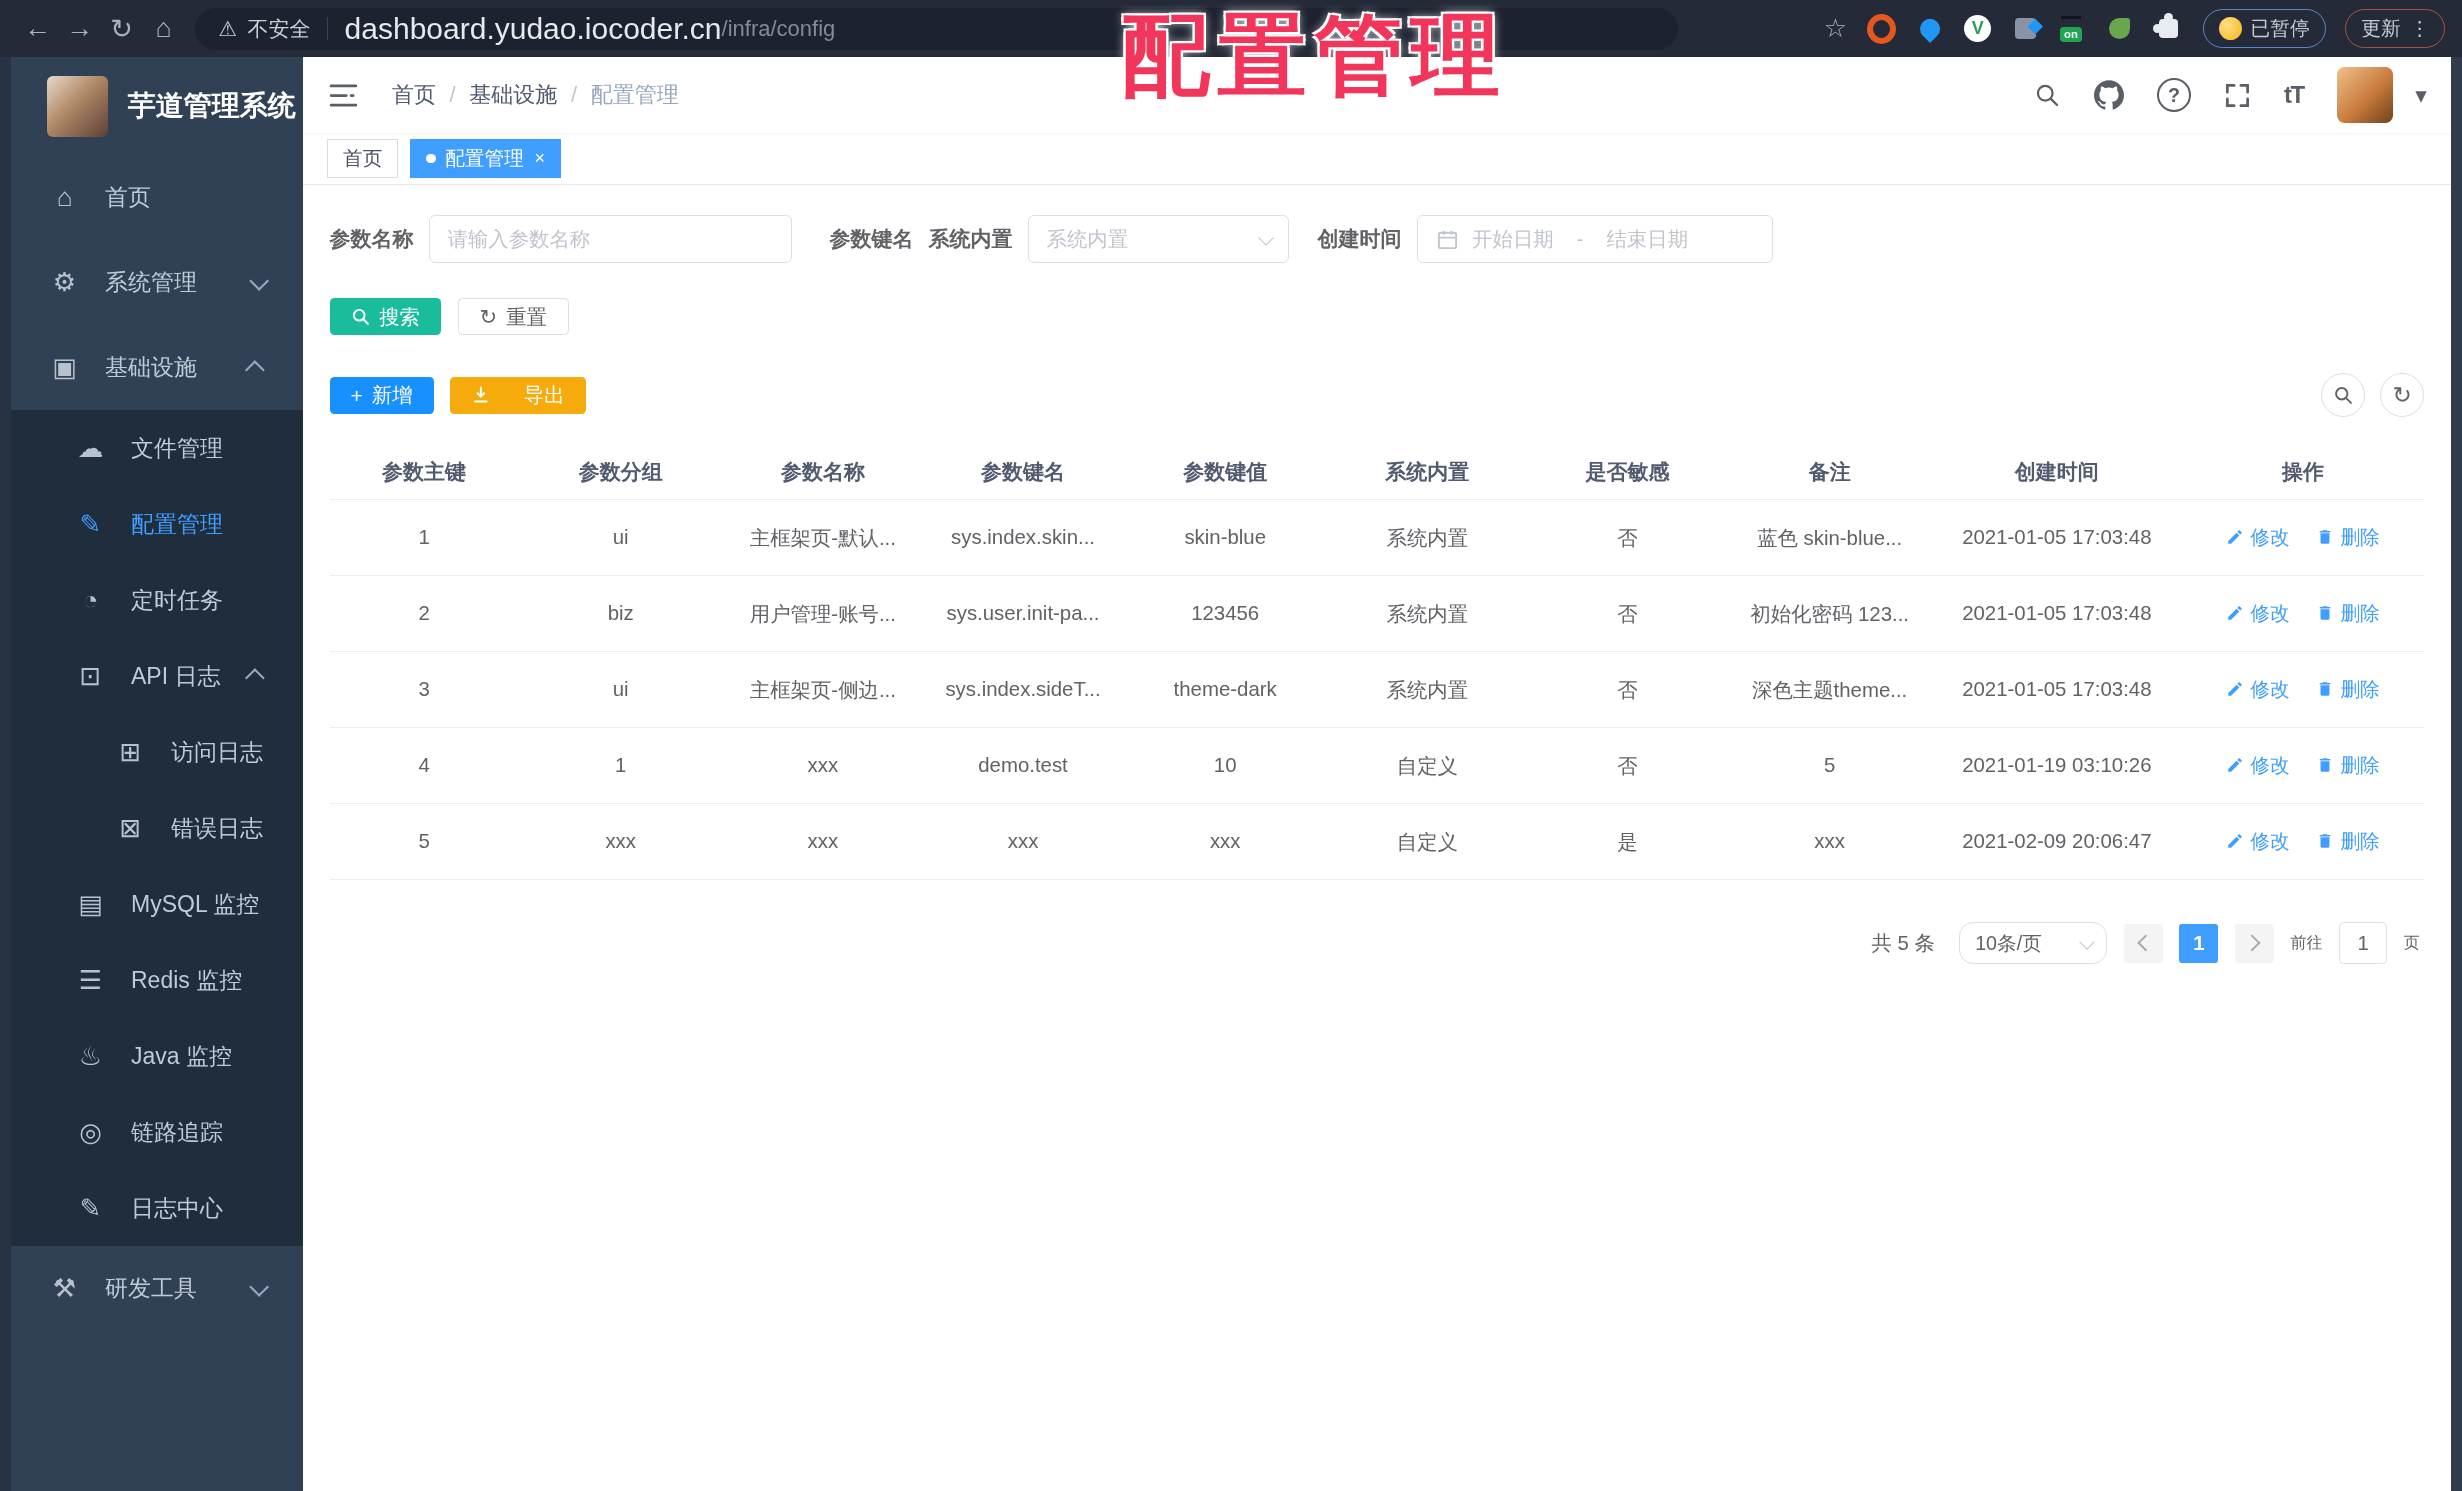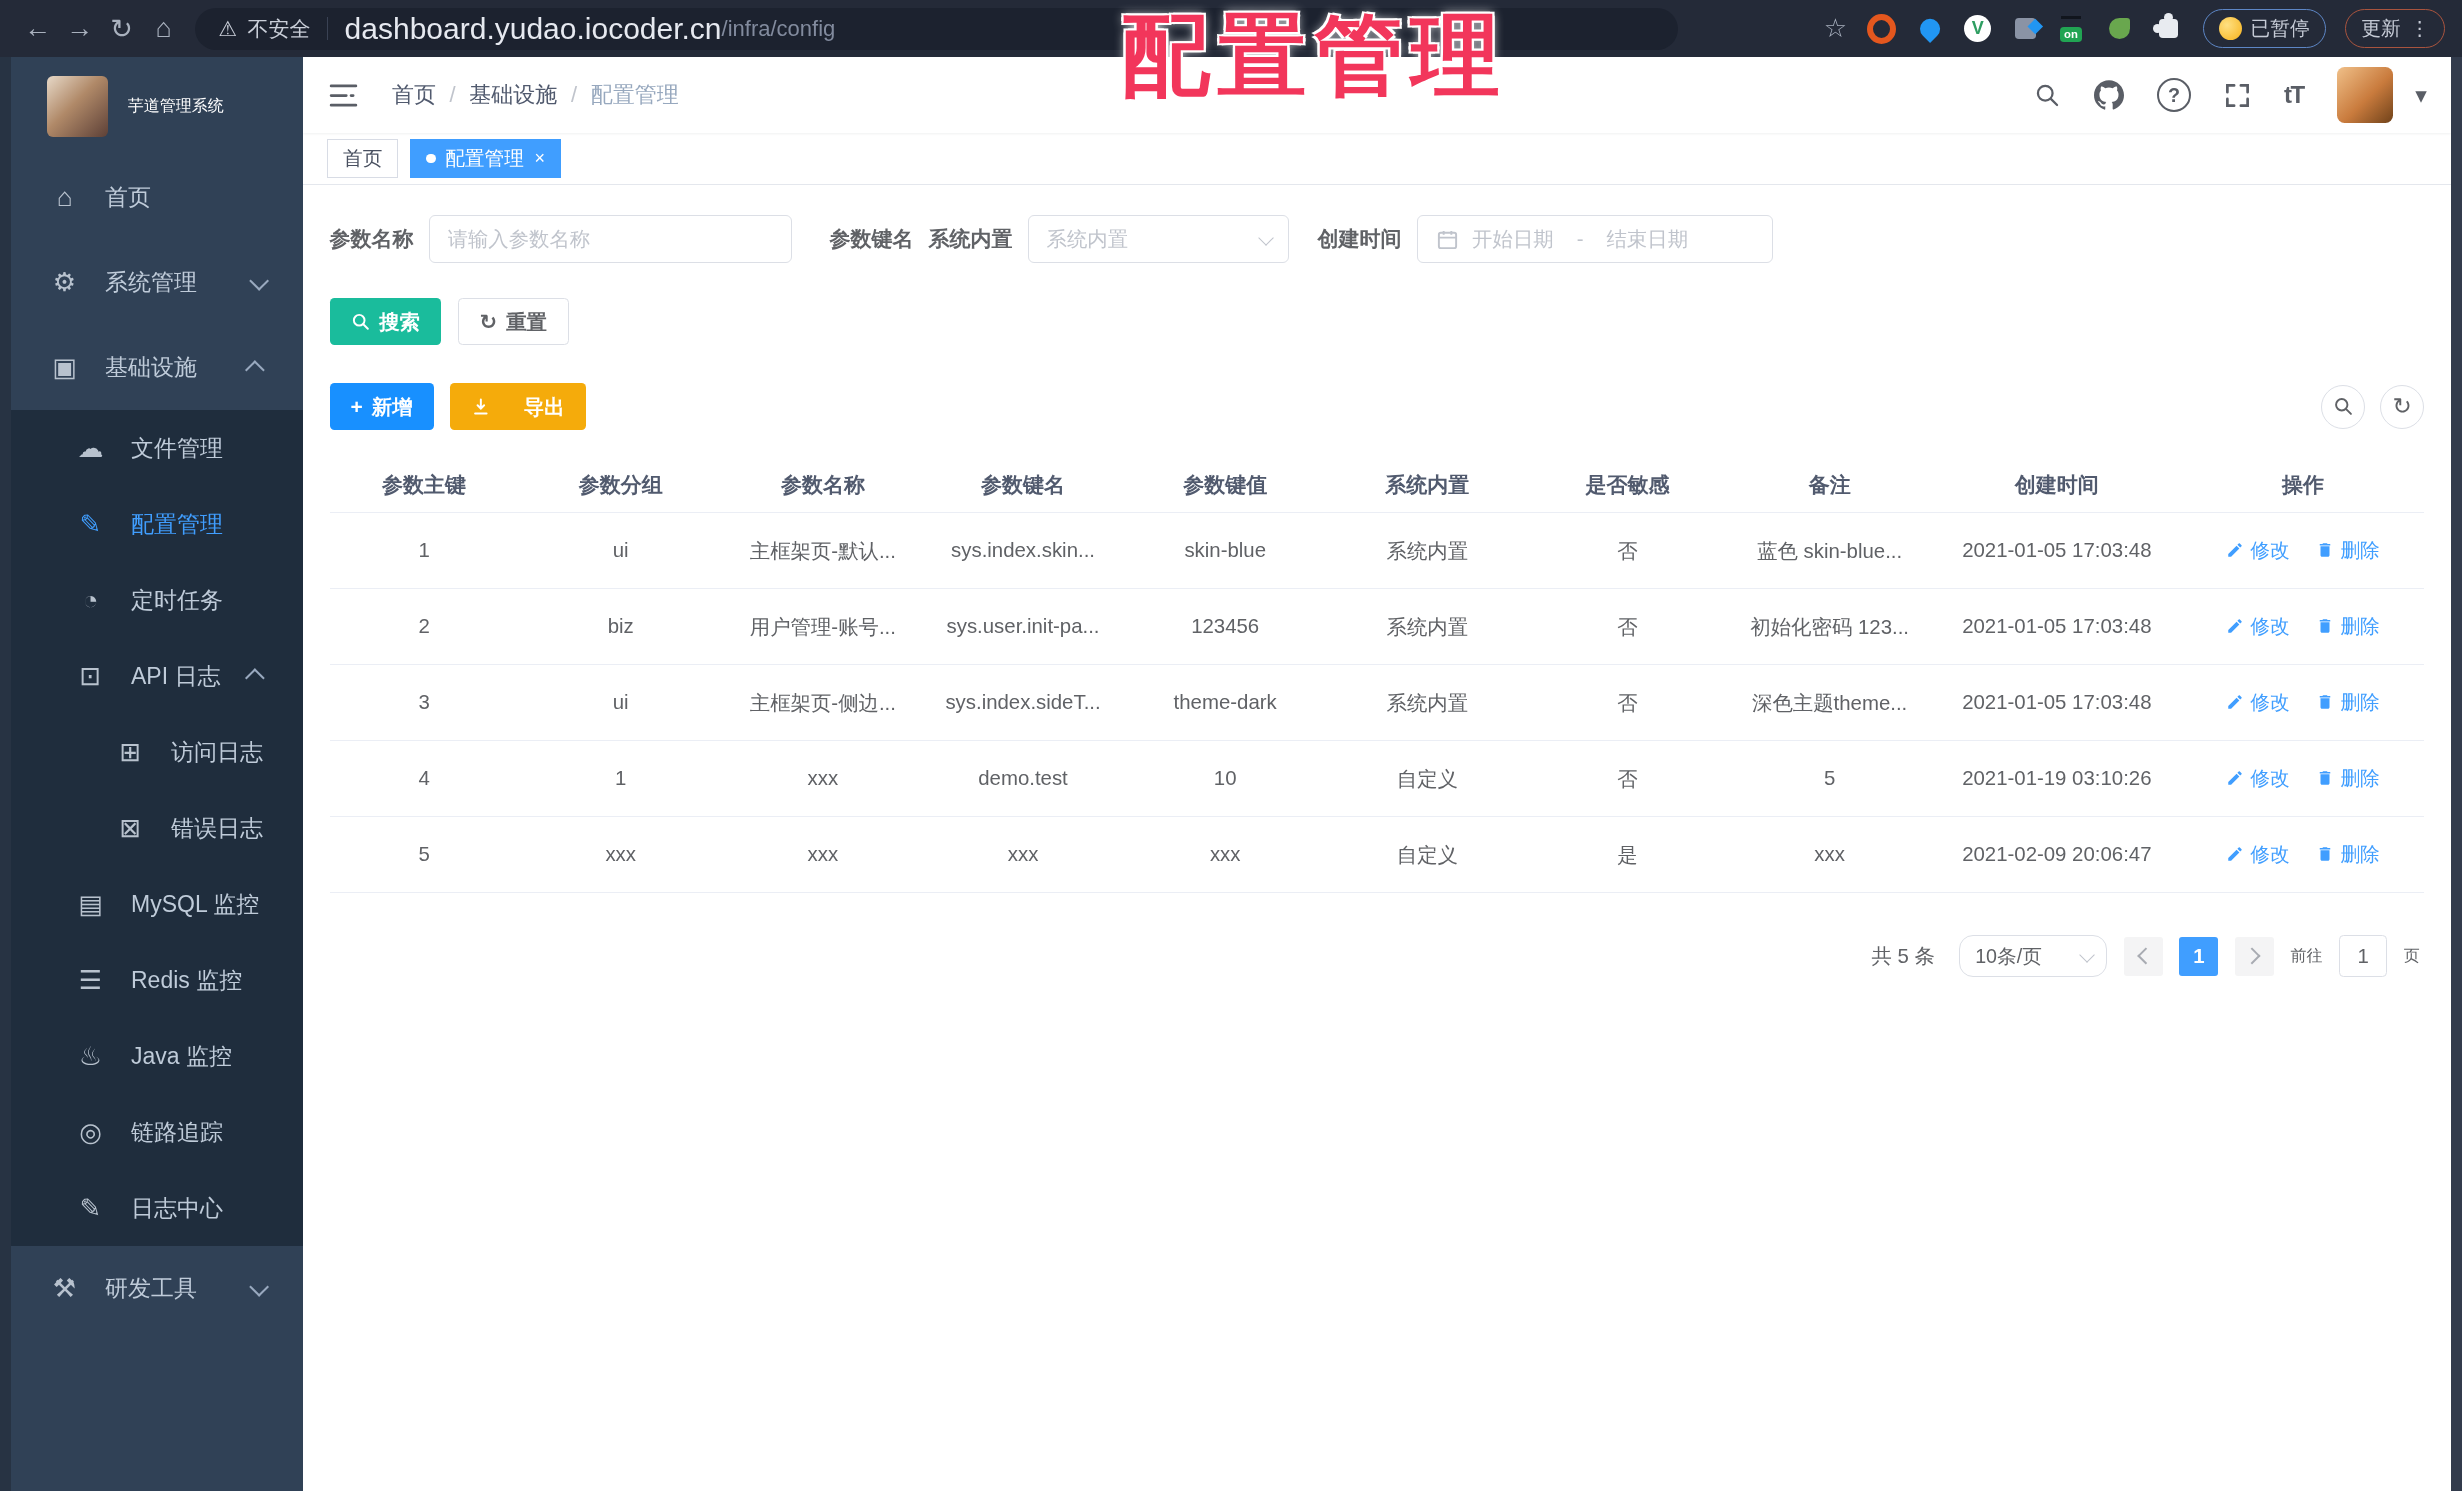--- a/index.html
+++ b/index.html
@@ -44,21 +44,21 @@
      color:#f2365b;letter-spacing:7.6px;white-space:nowrap;pointer-events:none;
      text-shadow:-2.3px -2.3px 0 #fff,2.3px -2.3px 0 #fff,-2.3px 2.3px 0 #fff,2.3px 2.3px 0 #fff,0 0 10.6px rgba(255,255,255,.95);}
   
   .page-scrollbar{position:absolute;right:0;top:57px;width:11.3px;bottom:0;background:#323b4c;z-index:6;}
   
   .sidebar{position:absolute;left:0;top:57px;width:303px;bottom:0;background:#304156;z-index:2;}
   .side-rail{position:absolute;left:0;top:0;width:10.6px;height:100%;background:#273343;}
   .logo-row{height:98px;display:flex;align-items:center;padding-left:47px;gap:19.7px;}
   .logo-img{width:61px;height:61px;border-radius:6px;flex:none;
             background:linear-gradient(135deg,#e7d9c8 0%,#b08968 45%,#5d4037 100%);}
-  .logo-title{color:#fff;font-size:16px;font-weight:normal;white-space:nowrap;}
+  .logo-title{color:#fff;font-size:28px;font-weight:bold;white-space:nowrap;}
   .menu-item{display:flex;align-items:center;color:#bfcbd9;cursor:pointer;}
   .lv1{height:85px;padding-left:47px;font-size:23px;}
   .lv2{height:76px;padding-left:73px;font-size:23px;background:#1f2d3d;}
   .lv3{height:76px;padding-left:113px;font-size:23px;background:#1f2d3d;}
   .m-icon{width:35px;font-size:26px;color:#b8c2ce;text-align:center;flex:none;}
   .m-label{margin-left:23px;white-space:nowrap;}
   .menu-item.active,.menu-item.active .m-icon{color:#409eff;}
   .chev{width:12px;height:12px;border-right:2.3px solid #99a9bf;border-bottom:2.3px solid #99a9bf;
         margin-left:auto;margin-right:39px;flex:none;}
   .chev.down{transform:rotate(45deg) translateY(-3px);}
@@ -96,22 +96,22 @@
   .w-input{width:363px;margin-right:38px;}
   .w-select{width:261px;margin-right:29px;justify-content:space-between;}
   .placeholder{color:#c0c4cc;}
   .sel-chev{width:9.8px;height:9.8px;border-right:1.5px solid #c0c4cc;border-bottom:1.5px solid #c0c4cc;
             transform:rotate(45deg) translateY(-2.3px);}
   .date-box{width:356px;gap:0;}
   .date-box .cal{color:#c0c4cc;margin-right:13.6px;display:flex;}
   .date-sep{color:#c0c4cc;margin:0 23px;}
   
   .btn-row{display:flex;align-items:center;margin-top:35px;}
-  .btn{height:47px;border-radius:4.5px;font-size:20.4px;padding:17px 21px;display:flex;align-items:center;gap:9px;
-       box-sizing:border-box;border:none;cursor:pointer;font-family:inherit;font-weight:bold;}
+  .btn{height:37px;border-radius:4.5px;font-size:20.4px;padding:17px 21px;display:flex;align-items:center;gap:9px;
+       box-sizing:border-box;border:none;cursor:pointer;font-family:inherit;}
   .btn-search{background:#1abc9c;color:#fff;margin-right:16.6px;}
   .btn-reset{background:#fff;color:#606266;border:0.8px solid #dcdfe6;}
   .btn-add{background:#1890ff;color:#fff;margin-right:16.6px;}
   .btn-export{background:#f5ab0b;color:#fff;gap:33px;}
   .btn .g{font-size:21px;line-height:1;}
   .toolbar-right{margin-left:auto;display:flex;align-items:center;gap:15px;}
   .circle-btn{width:44px;height:44px;border-radius:50%;border:0.8px solid #dcdfe6;background:#fff;color:#606266;
               display:flex;align-items:center;justify-content:center;font-size:23px;cursor:pointer;}
   
   table.grid{width:100%;border-collapse:collapse;table-layout:fixed;margin-top:27px;}

